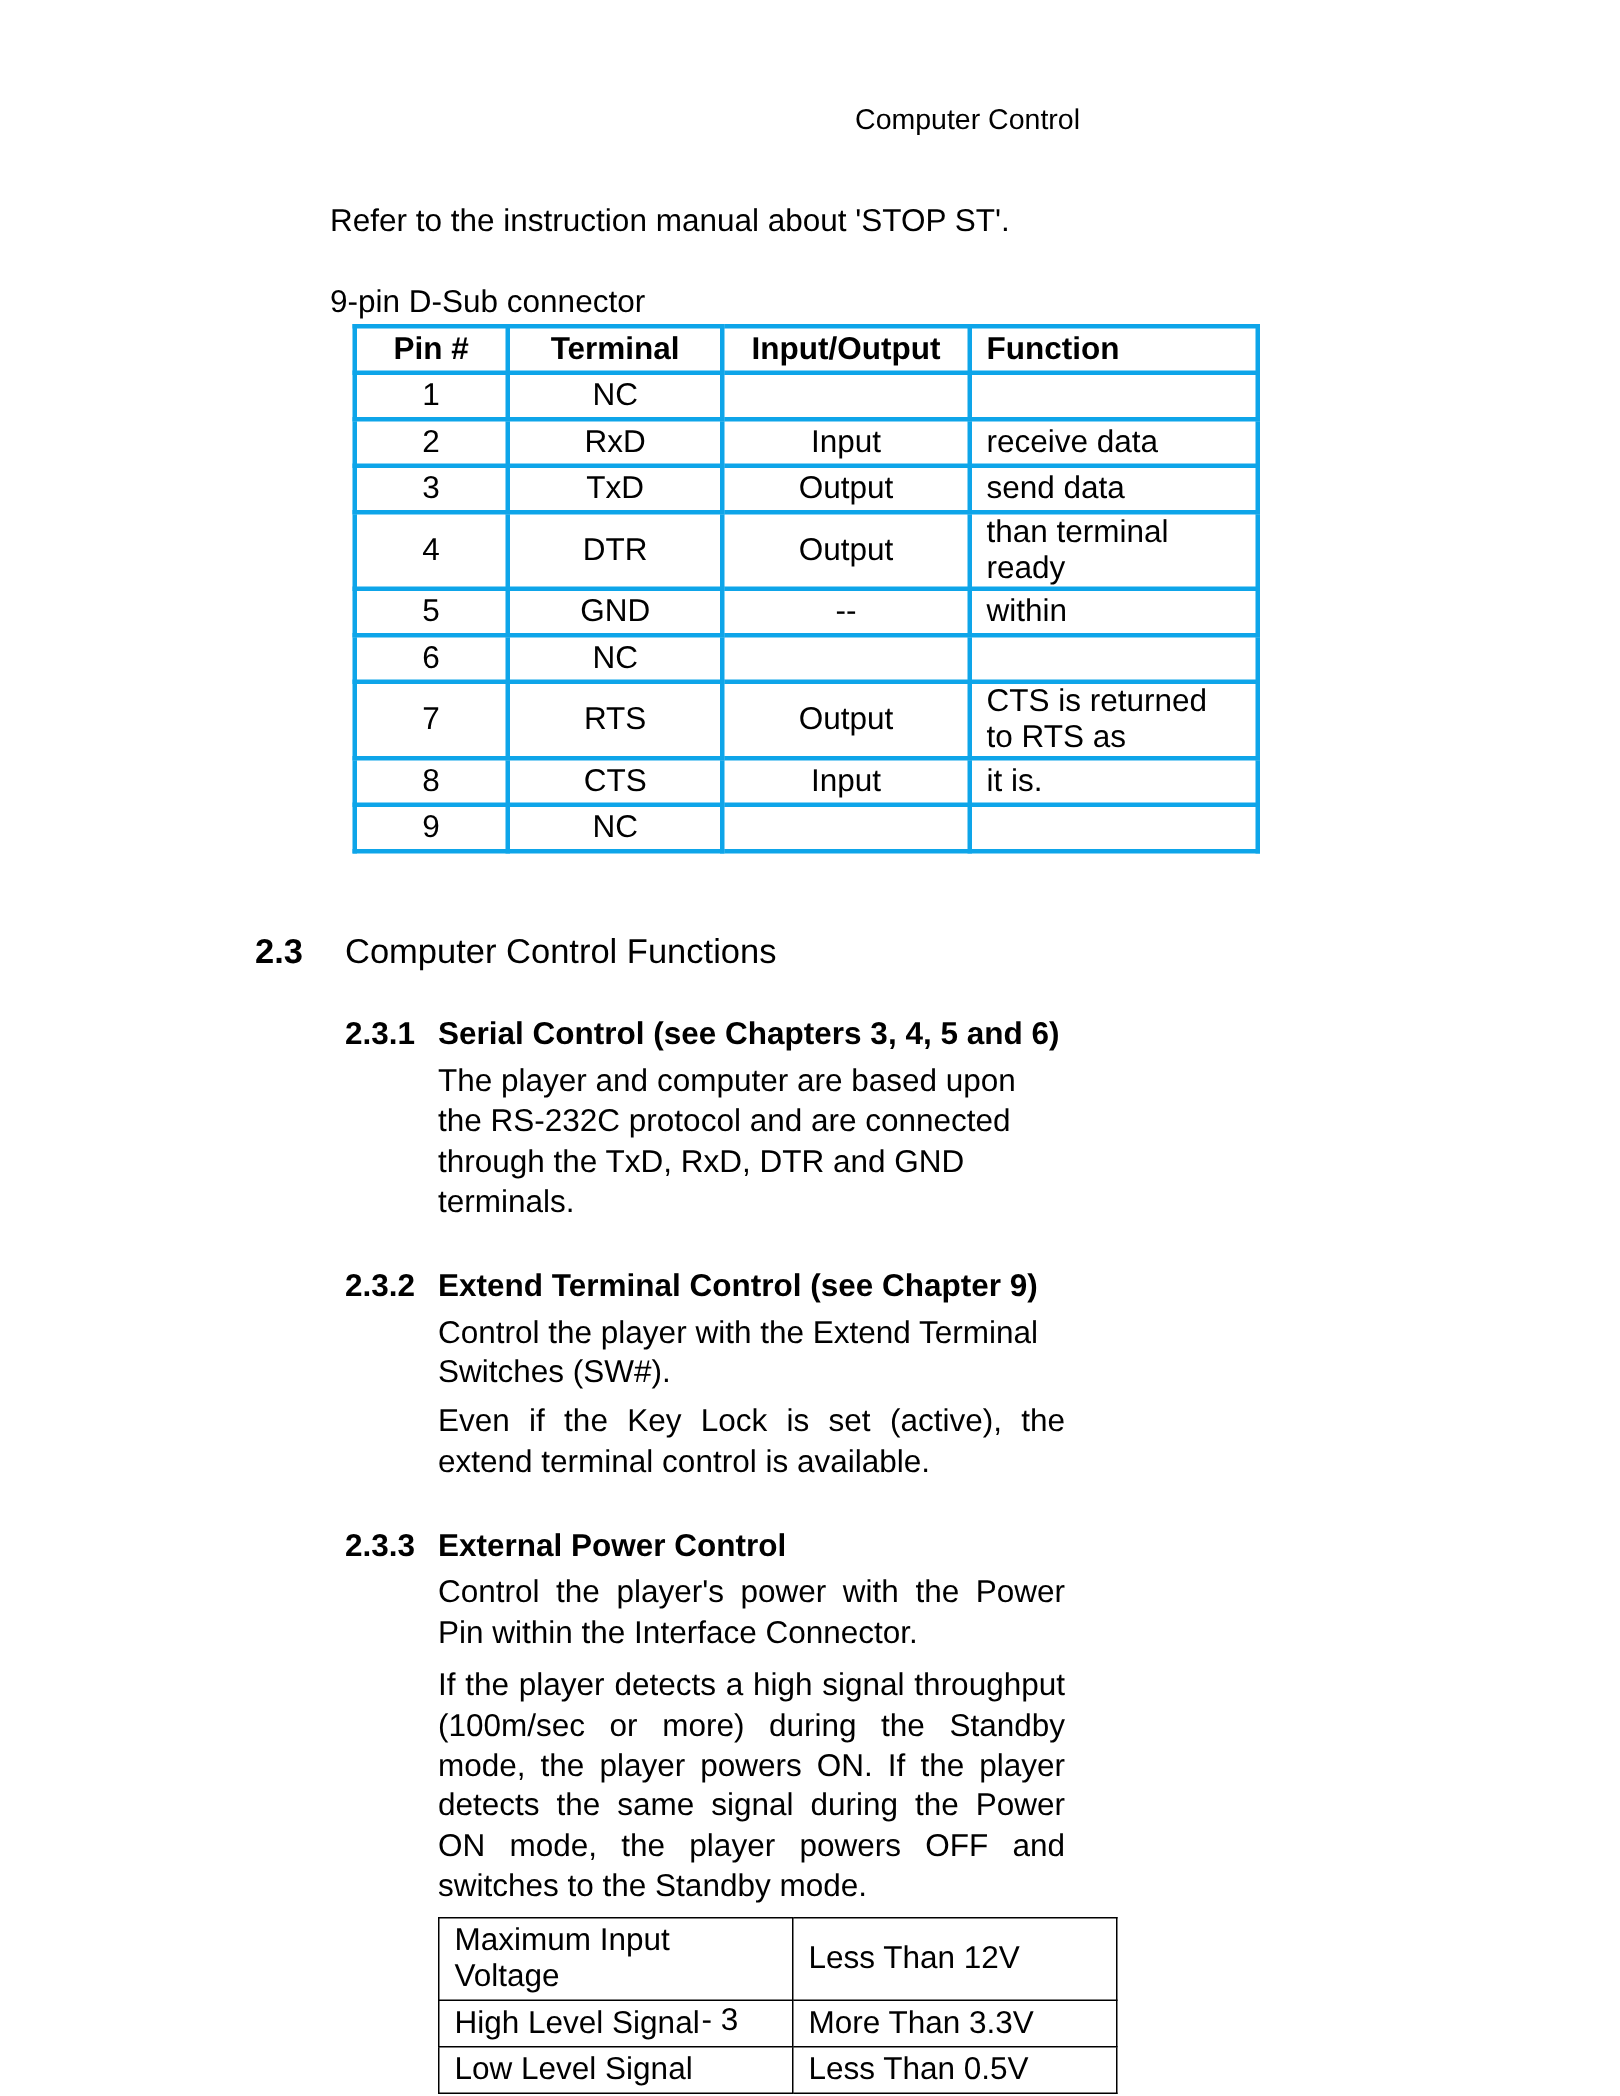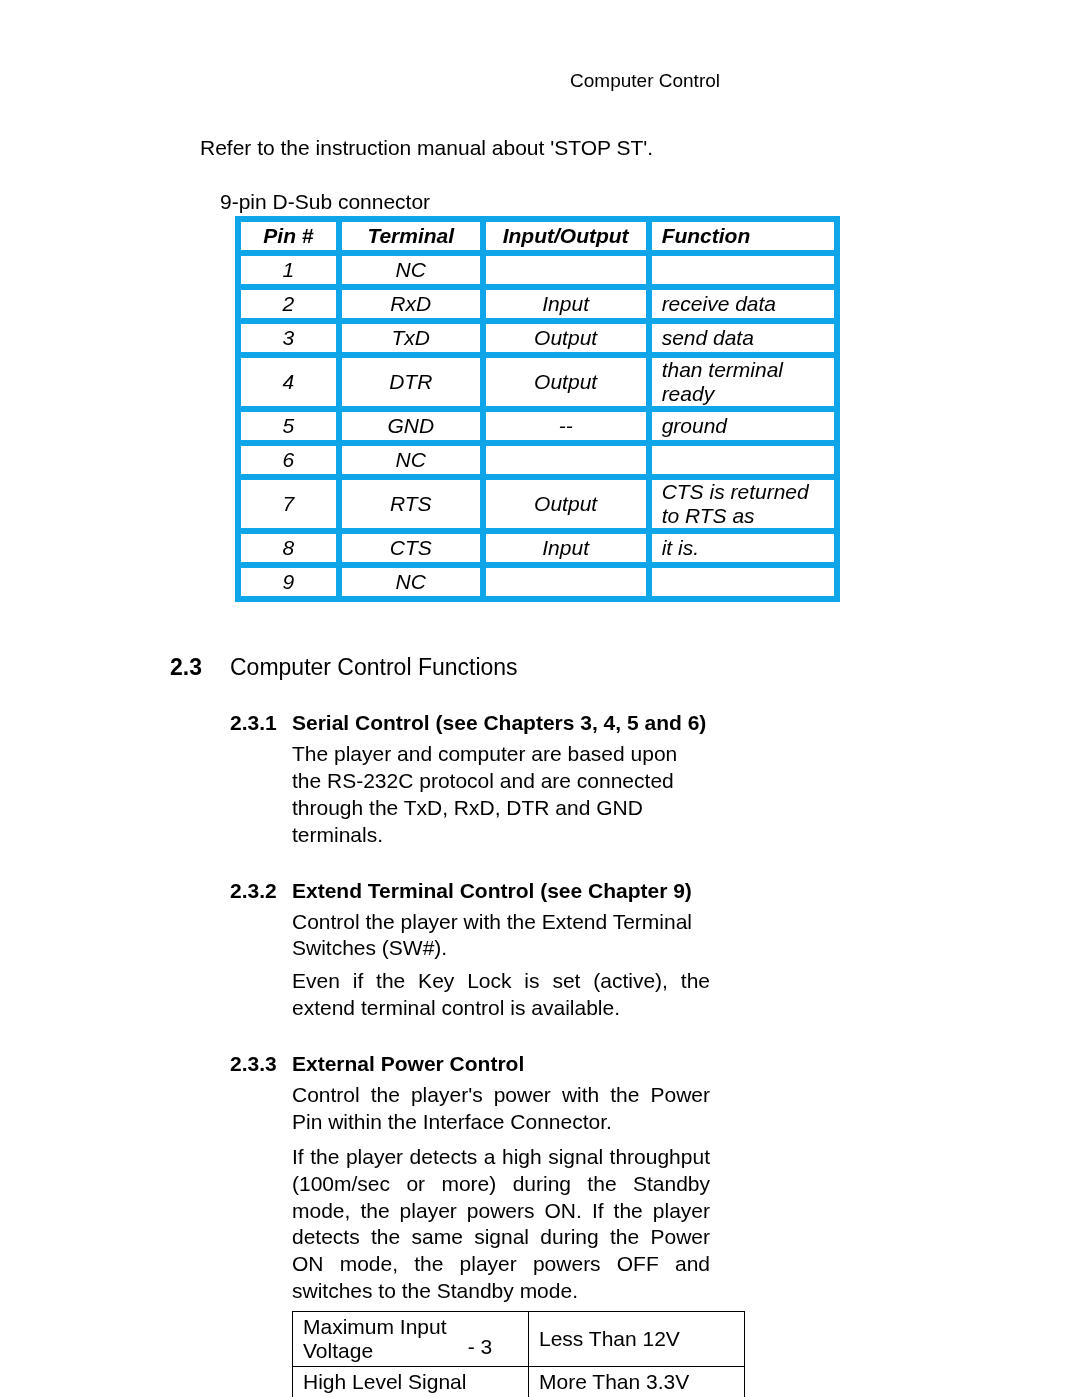--- a/index.html
+++ b/index.html
@@ -17,40 +17,39 @@
     padding: 70px 120px 40px 120px;
   }
   .hdr {
     text-align: right;
     font-size: 19px;
     margin-bottom: 44px;
     padding-right: 120px;
   }
   .intro {
     font-size: 21px;
-    margin-left: 80px;
+    margin-left: 100px;
     margin-bottom: 30px;
   }
   .tlabel {
     font-size: 21px;
     margin-left: 100px;
     margin-bottom: 2px;
   }
   table.pins {
     border-collapse: collapse;
     margin-left: 115px;
     font-size: 21px;
   }
   table.pins th, table.pins td {
-    border: 6px solid #0ea5e9;
+    border: 3px solid #0ea5e9;
     padding: 0 10px;
     height: 28px;
     text-align: center;
     font-weight: normal;
-    font-style: italic;
   }
   table.pins th { font-weight: bold; }
   table.pins td.func { text-align: left; }
   .col-pin  { width: 105px; }
   .col-term { width: 140px; }
   .col-io   { width: 150px; }
   .col-func { width: 215px; }
 
   .sec {
     display: flex;
@@ -162,21 +161,21 @@
     <tr>
           <td>4</td>
           <td>DTR</td>
           <td>Output</td>
           <td class="func">than terminal ready</td>
         </tr>
     <tr>
           <td>5</td>
           <td>GND</td>
           <td>--</td>
-          <td class="func">ground</td>
+          <td class="func">within</td>
         </tr>
     <tr>
           <td>6</td>
           <td>NC</td>
           <td></td>
           <td class="func"></td>
         </tr>
     <tr>
           <td>7</td>
           <td>RTS</td>

